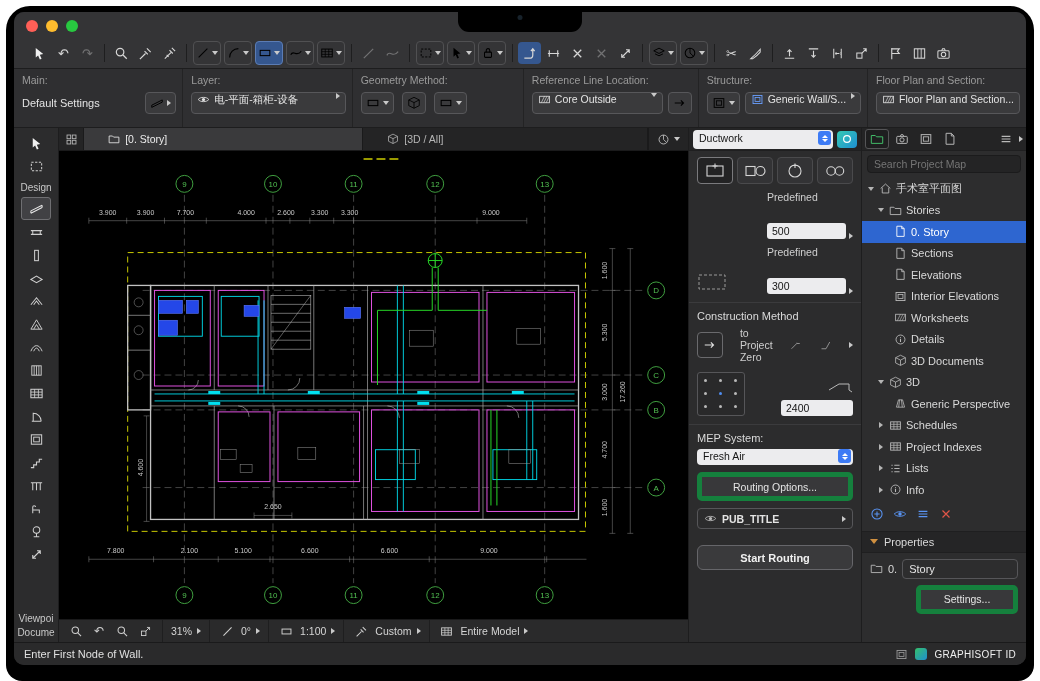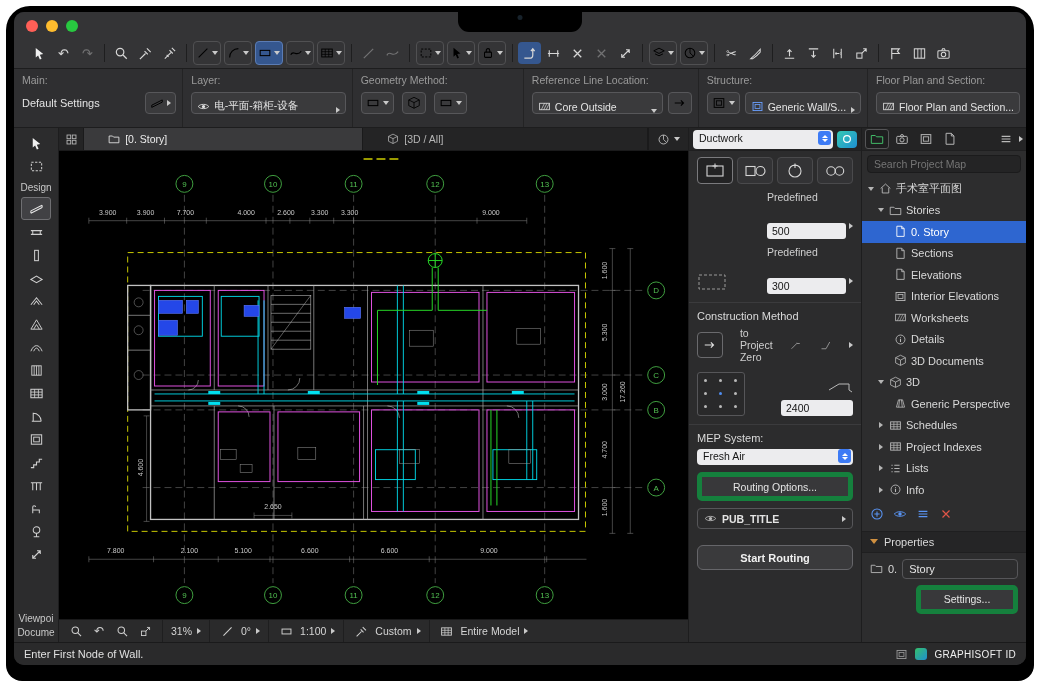--- a/index.html
+++ b/index.html
@@ -21,21 +21,21 @@
   .tgroup.sel{background:#35578f;border-color:#5b7cb4}
   .tsep{width:1px;height:18px;background:#1e1e1f;margin:0 4px}
   .cd{width:0;height:0;border-left:3.5px solid transparent;border-right:3.5px solid transparent;border-top:4px solid #c9c9c9}
   .cr{width:0;height:0;border-top:3.5px solid transparent;border-bottom:3.5px solid transparent;border-left:4px solid #c9c9c9}
   
   .infobox{height:58px;background:#2f2f31;border-bottom:1px solid #1d1d1e;display:flex;flex:0 0 auto}
   .ib-sec{padding:5px 6px 0 8px;border-right:1px solid #232324;display:flex;flex-direction:column}
   .ib-label{font-size:10.5px;color:#9a9a9a;white-space:nowrap}
   .ib-row{margin-top:6px;display:flex;align-items:center;gap:5px}
   .ib-text{font-size:11px;color:#e3e3e3;white-space:nowrap}
-  .field{background:#3a3a3c;border:1px solid #57575a;border-radius:4px;height:20px;display:flex;align-items:flex-end;gap:4px;padding:0 5px;color:#e3e3e3;font-size:10.5px;white-space:nowrap}
+  .field{background:#3a3a3c;border:1px solid #57575a;border-radius:4px;height:20px;display:flex;align-items:flex-start;gap:4px;padding:0 5px;color:#e3e3e3;font-size:10.5px;white-space:nowrap}
   .field svg{width:13px;height:13px}
   .ibtn{background:#3a3a3c;border:1px solid #57575a;border-radius:4px;height:20px;display:flex;align-items:center;gap:3px;padding:0 4px}
   .ibtn svg{width:14px;height:14px}
   
   .main{flex:1;display:flex;min-height:0}
   .palette{width:44px;background:#2c2c2d;border-right:1px solid #1d1d1e;display:flex;flex-direction:column;align-items:center;padding-top:4px}
   .pt{width:28px;height:21px;display:flex;align-items:center;justify-content:center;margin:1px 0;border-radius:3px}
   .pt svg{width:15px;height:15px}
   .pt.sel{background:#414144;border:1px solid #6f6f72}
   .pl-label{font-size:10px;color:#c8c8c8;margin:4px 0 3px}
@@ -67,21 +67,21 @@
   .fav svg{width:12px;height:12px}
   .tp-body{padding:6px 8px;display:flex;flex-direction:column}
   .shape-row{display:flex;gap:4px}
   .shape-btn{width:35px;height:25px;background:#333335;border:1px solid #4a4a4c;border-radius:4px;display:flex;align-items:center;justify-content:center}
   .shape-btn.sel{background:#232324;border-color:#7a7a7d}
   .shape-btn svg{width:24px;height:18px}
   .pre-row{display:flex;justify-content:flex-end;margin-top:7px}
   .pre-col{width:86px;display:flex;flex-direction:column;gap:20px}
   .pre-lab{color:#cfcfcf}
   .numfield{background:#ececee;color:#141414;border-radius:3px;height:16px;display:flex;align-items:center;padding:0 5px;flex:1}
-  .nf-row{display:flex;align-items:flex-start;gap:3px}
+  .nf-row{display:flex;align-items:flex-end;gap:3px}
   .dash-ic{margin-right:auto;align-self:flex-end}
   .tp-div{height:1px;background:#3b3b3d;margin:8px -8px 7px}
   .cm-row{display:flex;align-items:center;gap:17px;margin-top:5px}
   .cm-btn{width:30px;height:24px;background:#2a2a2b;border:1px solid #6a6a6d;border-radius:4px;display:flex;align-items:center;justify-content:center}
   .cm-btn svg{width:16px;height:14px}
   .mini{width:16px;height:16px;display:flex;align-items:center;justify-content:center}
   .mini svg{width:12px;height:12px}
   .anchor-row{display:flex;align-items:flex-end;gap:12px;margin-top:9px}
   .anchor{width:46px;height:42px;background:#29292a;border:1px solid #565659;border-radius:3px;position:relative}
   .anchor i{position:absolute;width:3px;height:3px;background:#b9b9b9;border-radius:50%}

